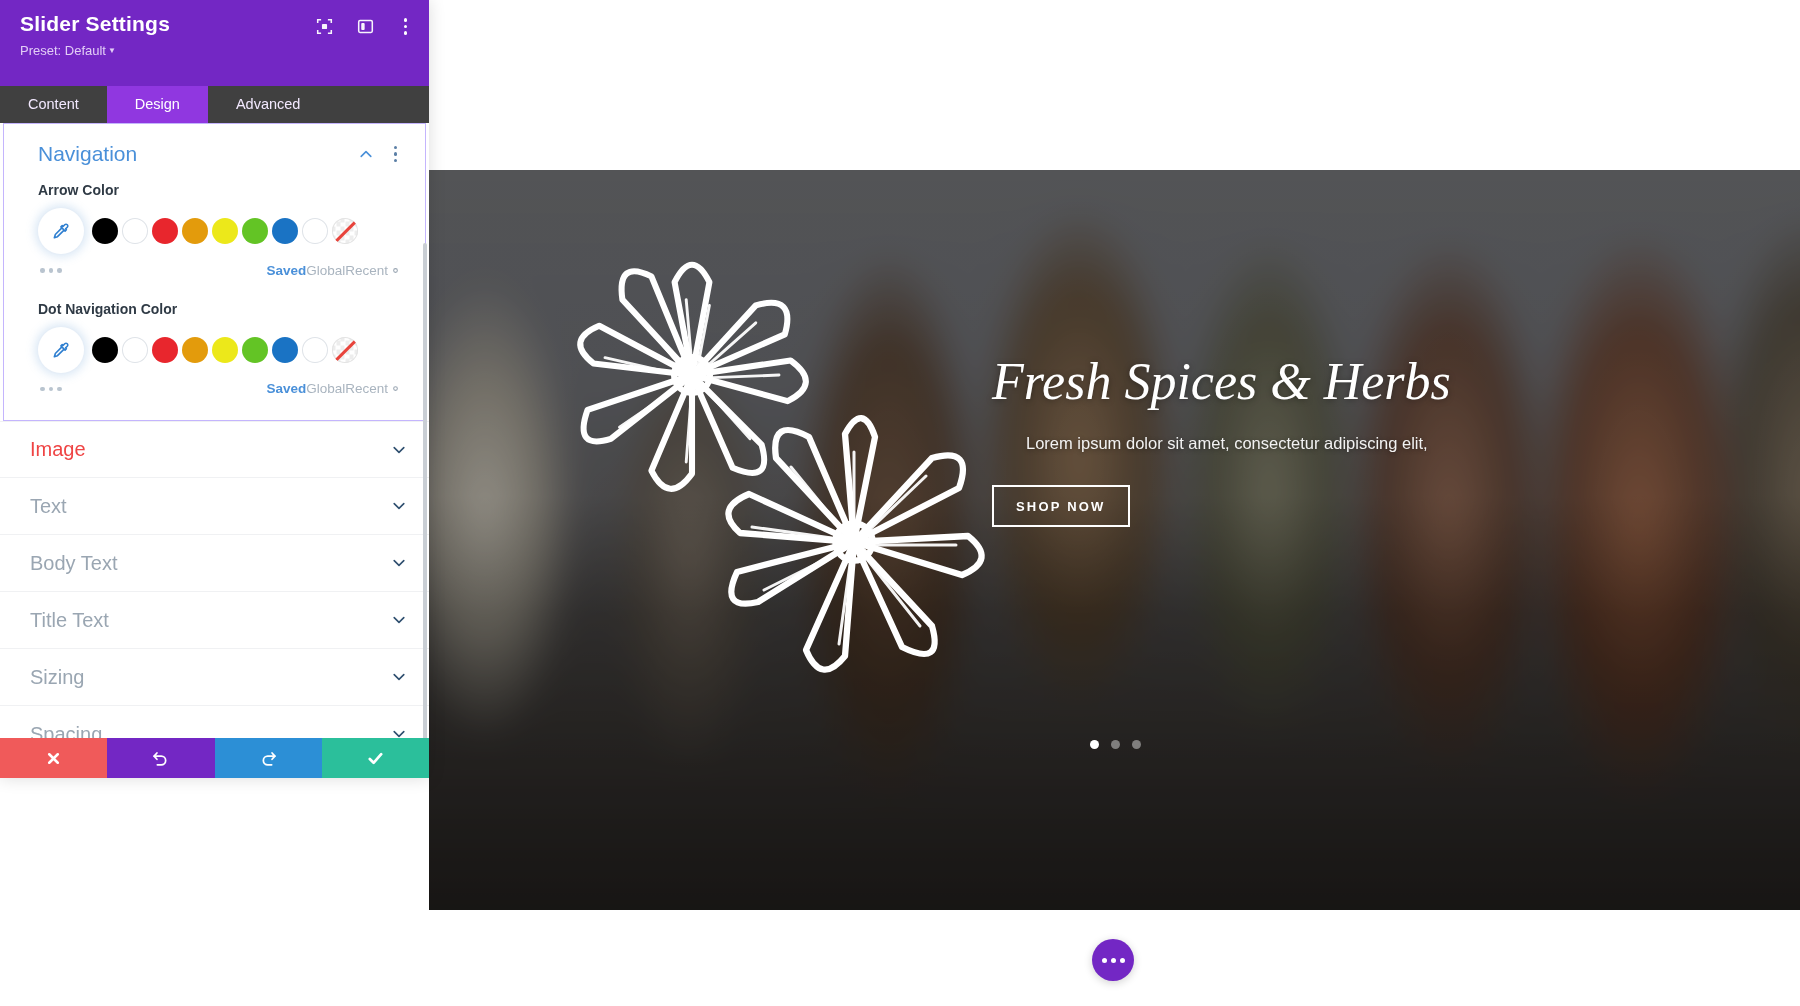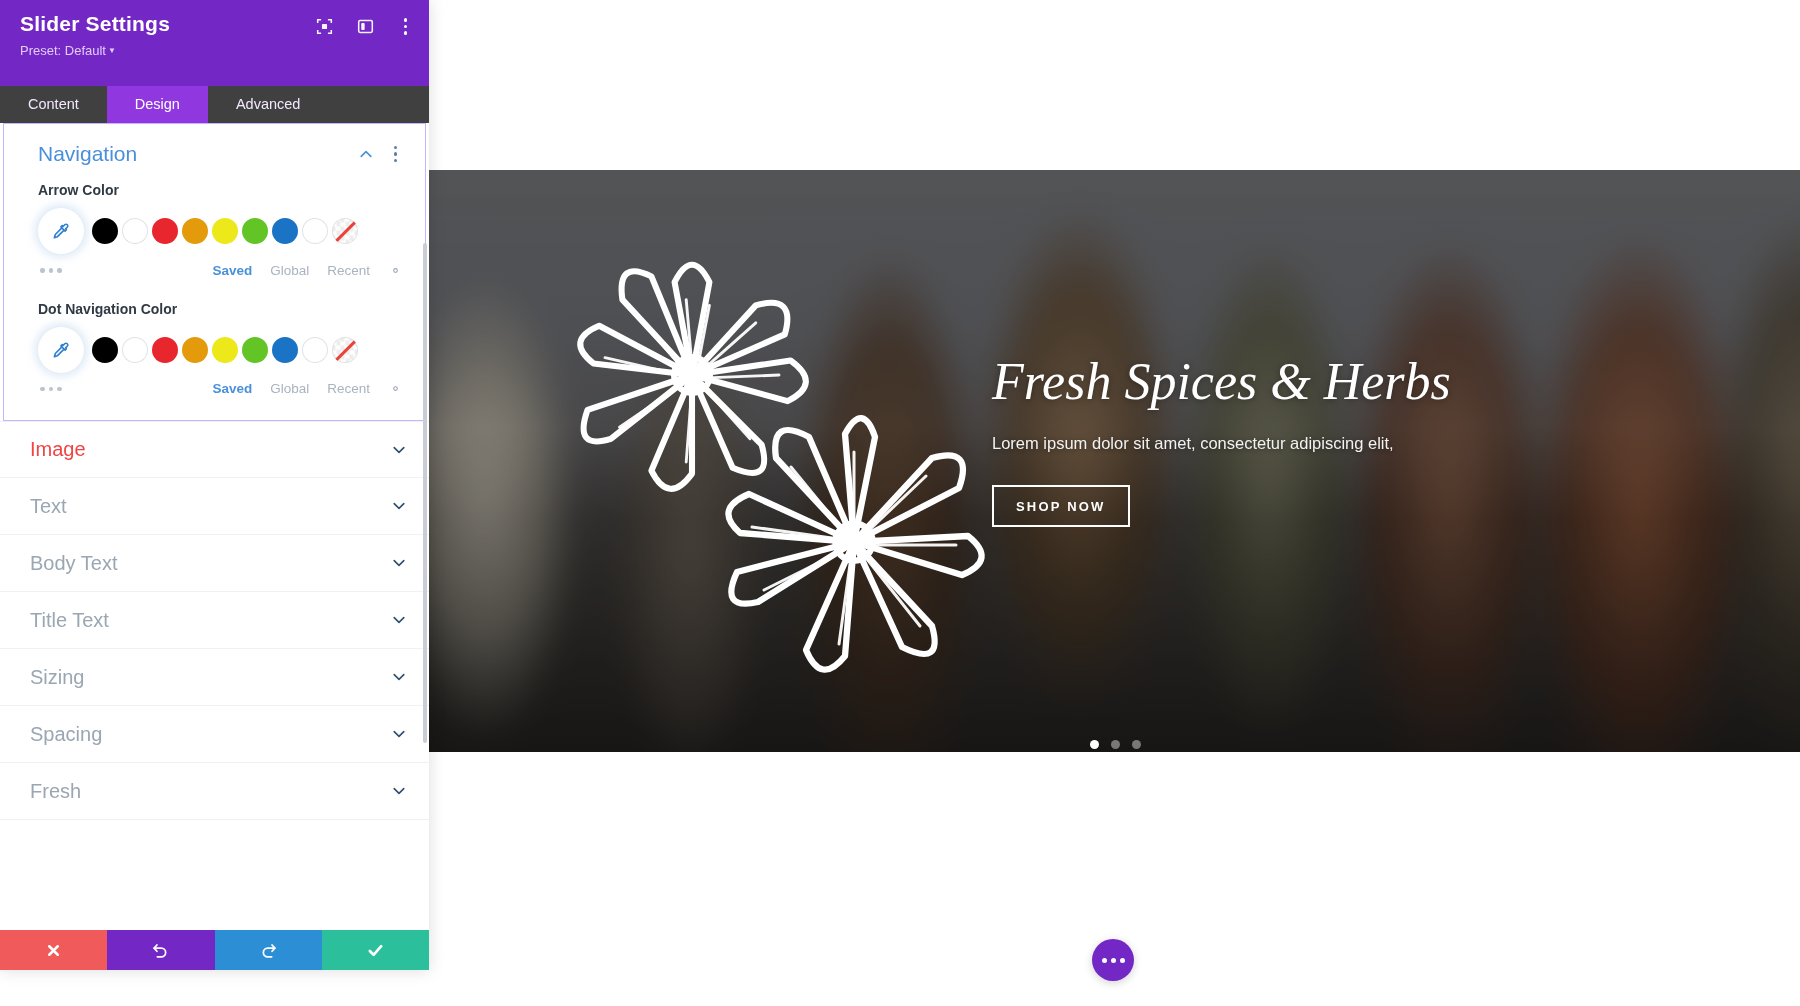--- a/index.html
+++ b/index.html
@@ -10,21 +10,21 @@
     font-family: "Liberation Sans", sans-serif;
   }
 
   #root { position: relative; width: 1800px; height: 1006px; background: #ffffff; }
 
   
   #canvas { position: absolute; left: 0; top: 0; width: 1800px; height: 1006px; background: #ffffff; }
 
   #hero {
     position: absolute; left: 429px; top: 170px;
-    width: 1371px; height: 582px;
+    width: 1371px; height: 740px;
     overflow: hidden;
     background: #ef4444;
   }
   
   .photo {
     position: absolute; inset: -40px;
     filter: blur(14px);
     background:
       radial-gradient(ellipse 120px 300px at 96px 380px, #b9b2a3 0%, #8d8678 42%, rgba(80,76,68,0) 78%),
       radial-gradient(ellipse 95px 260px at 300px 430px, #6f6254 0%, #4b4238 55%, rgba(50,45,38,0) 82%),
@@ -57,20 +57,21 @@
     color: #ffffff;
     white-space: nowrap;
     text-shadow: 0 1px 6px rgba(0,0,0,0.35);
   }
   .hero-body {
     margin-top: 18px;
     font-size: 16.5px;
     line-height: 1.88;
     color: #f2f2f2;
     text-shadow: 0 1px 5px rgba(0,0,0,0.4);
+    margin-left: 34px;
   }
   .hero-btn {
     display: inline-block;
     margin-top: 26px;
     padding: 12px 22px 11px;
     border: 2px solid #ffffff;
     color: #ffffff;
     font-size: 13px;
     letter-spacing: 2.2px;
     font-weight: 600;
@@ -88,21 +89,21 @@
     background: #7327c4;
     display: flex; align-items: center; justify-content: center;
     gap: 4px; cursor: pointer;
     box-shadow: 0 2px 8px rgba(0,0,0,0.18);
   }
   .fab i { width: 5px; height: 5px; border-radius: 50%; background: #fff; display: block; }
 
   
   #panel {
     position: absolute; left: 0; top: 0;
-    width: 429px; height: 970px;
+    width: 429px; height: 778px;
     background: #ffffff;
     box-shadow: 0 0 16px rgba(0,0,0,0.14);
     display: flex; flex-direction: column;
     overflow: hidden;
   }
 
   .panel-header { background: #7327c4; padding: 12px 20px 0; height: 86px; position: relative; }
   .panel-title { color: #fff; font-size: 21px; font-weight: 700; letter-spacing: .2px; }
   .panel-preset { color: #e2cdf6; font-size: 13px; margin-top: 7px; cursor: pointer; }
   .preset-caret { font-size: 8px; margin-left: 2px; vertical-align: 2px; }
@@ -162,21 +163,21 @@
   }
   .swatch.transparent::after {
     content: ""; position: absolute; left: 50%; top: -3px;
     width: 2.6px; height: 34px; background: #e8443c;
     transform: translateX(-50%) rotate(45deg);
   }
 
   .field-foot { display: flex; align-items: center; margin-top: 8px; padding-left: 2px; }
   .dots3 { display: flex; gap: 4px; padding: 6px 0; width: 60px; }
   .dots3 i { width: 4.5px; height: 4.5px; border-radius: 50%; background: #b9c4cf; display: block; }
-  .foot-links { margin-left: auto; display: flex; align-items: flex-end; gap: 18px; }
+  .foot-links { margin-left: auto; display: flex; align-items: flex-end; }
   .flink { font-size: 13.5px; color: #a9b4bf; cursor: pointer; }
   .flink.active { color: #4a90d9; font-weight: 600; }
   .gear { width: 15px; height: 15px; cursor: pointer; }
 
   .acc-list { border-top: 0; }
   .acc-row {
     height: 57px; display: flex; align-items: center; justify-content: space-between;
     padding: 0 22px 0 30px;
     border-bottom: 1px solid #f0f1f3;
     cursor: pointer;

